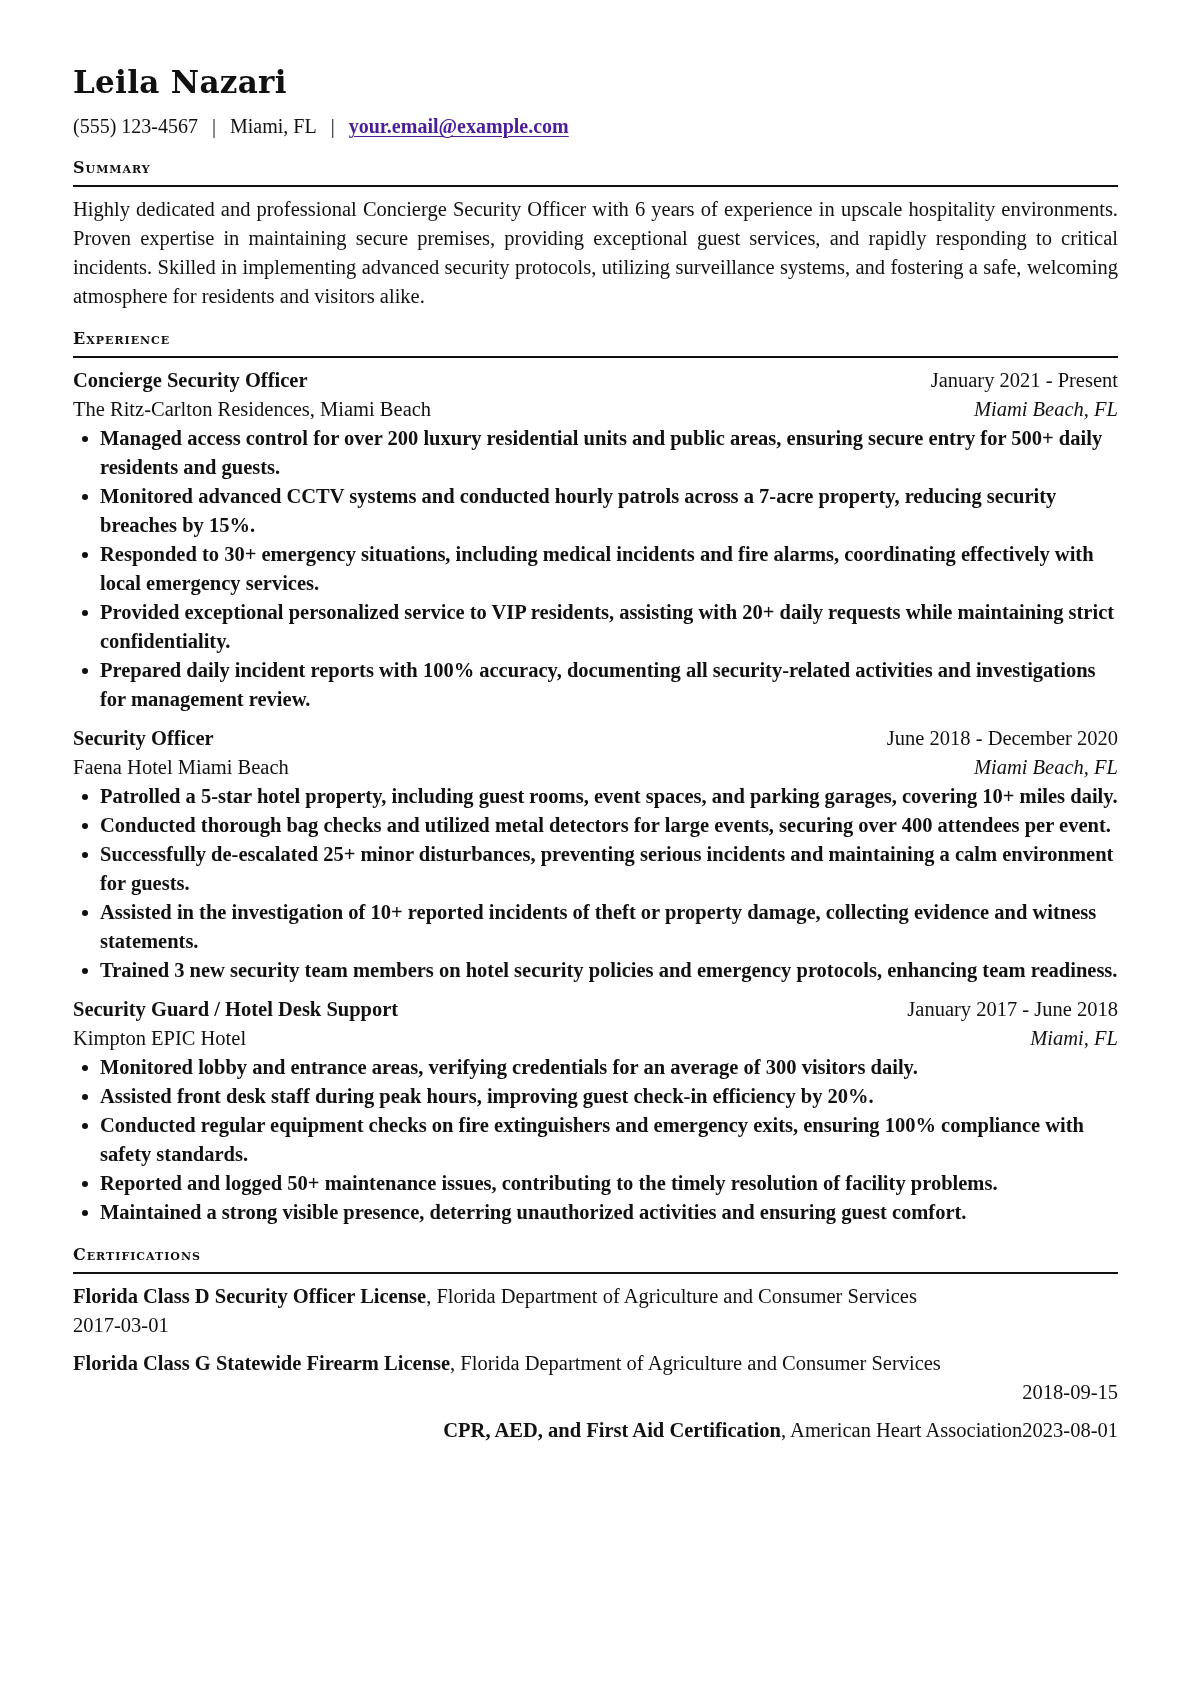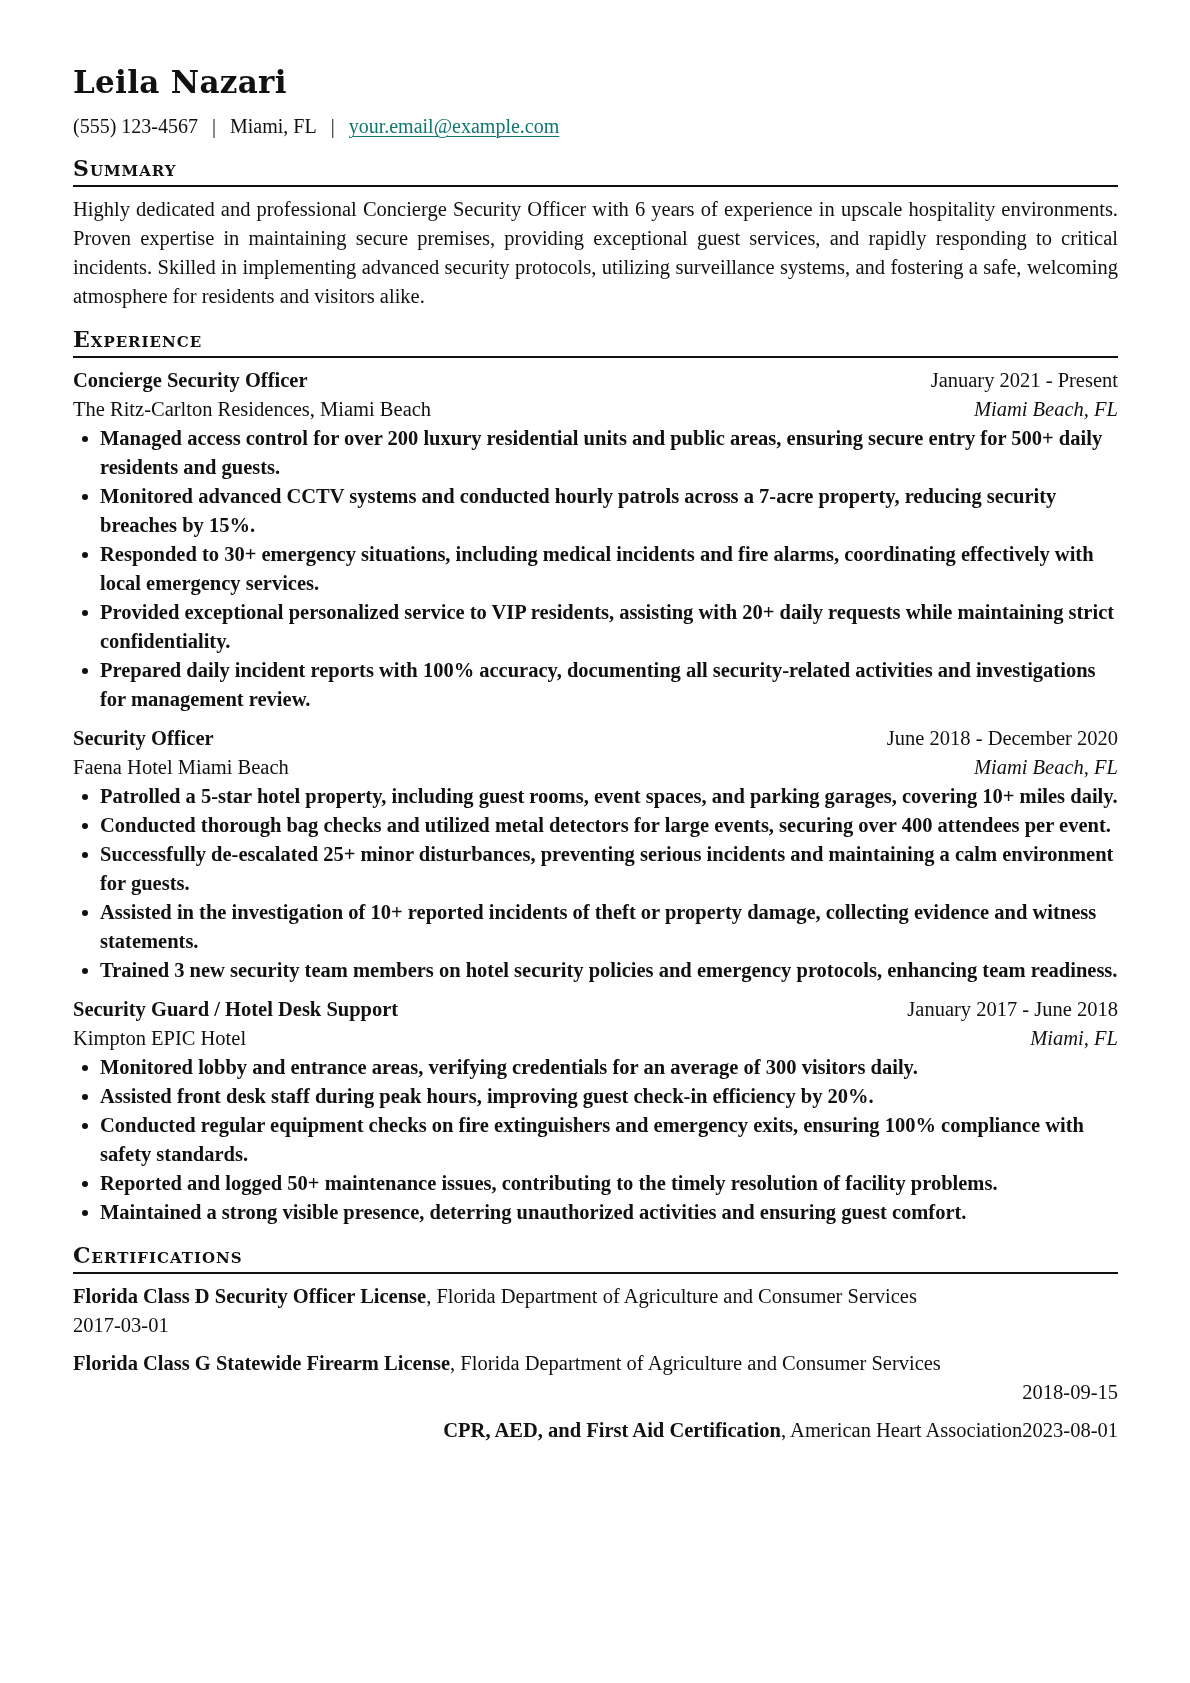--- a/index.html
+++ b/index.html
@@ -32,30 +32,31 @@
       margin: 0;
       letter-spacing: 0.3px;
     }
     .contact {
       margin-top: 6px;
       font-size: 20px;
       line-height: 28px;
     }
     .contact .sep { margin: 0 14px; }
     .contact a {
-      color: #0f766e;
+      color: #4c1d95;
       text-decoration: underline;
       text-underline-offset: 3px;
       text-decoration-thickness: 1px;
+      font-weight: bold;
     }
     .section-title {
       font-family: "DejaVu Serif", serif;
       font-weight: bold;
       font-variant: small-caps;
-      font-size: 22px;
+      font-size: 16px;
       letter-spacing: 1px;
       line-height: 28px;
       margin: 0;
       padding-bottom: 3px;
       border-bottom: 2px solid #111111;
     }
     .section { margin-top: 14px; }
     .summary-text {
       margin-top: 8px;
       text-align: justify;

